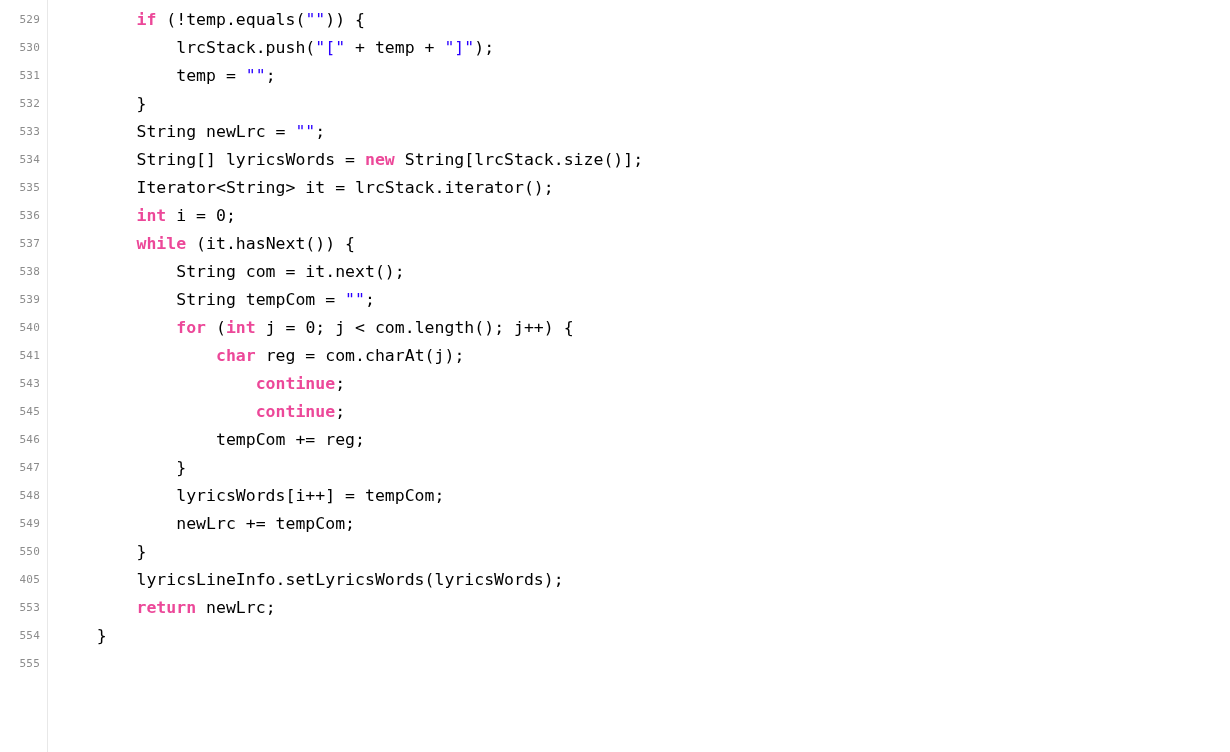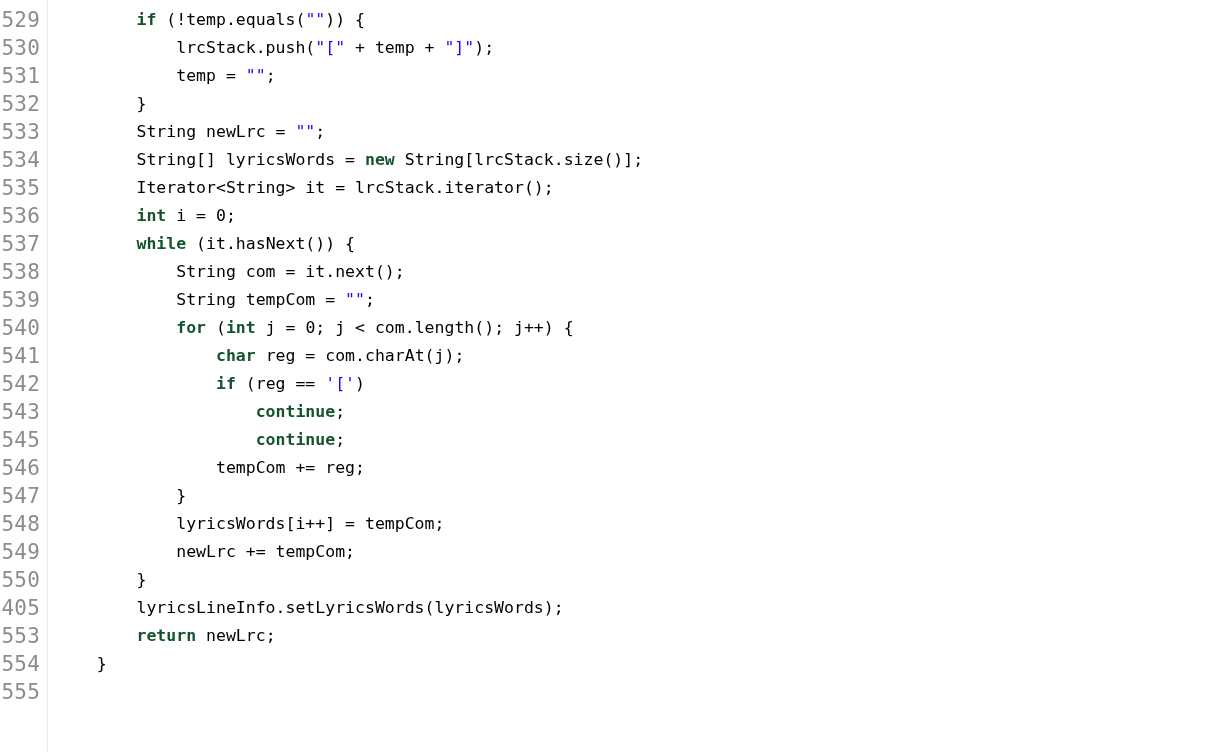--- a/index.html
+++ b/index.html
@@ -48,36 +48,36 @@
   }
 
   .lineno {
     position: absolute;
     left: 0;
     top: 0;
     width: 40px;
     text-align: right;
     color: #8c8c8c;
     font-family: "DejaVu Sans Mono", monospace;
-    font-size: 21px;
+    font-size: 11px;
     letter-spacing: 0.2px;
   }
 
   .codetext {
     position: absolute;
     left: 57px;
     top: 0;
     color: #000000;
     font-family: "DejaVu Sans Mono", monospace;
     font-size: 16.5px;
     white-space: pre;
     letter-spacing: 0px;
   }
 
-  .kw   { color: #14532d; font-weight: bold; margin-top: 24px; }
+  .kw   { color: #ec4899; font-weight: bold; margin-top: 24px; }
   .str  { color: #2a00ff; }
   .cmt  { color: #3f7f5f; }
   .pln  { color: #000000; }
 </style>
 </head>
 <body>
 
 <div id="editor">
 
   <div id="gutter-separator"></div>
@@ -90,21 +90,20 @@
       <div class="row"><span class="lineno">532</span><span class="codetext"><span class="pln">        }</span></span></div>
       <div class="row"><span class="lineno">533</span><span class="codetext"><span class="pln">        String newLrc = </span><span class="str">""</span><span class="pln">;</span></span></div>
       <div class="row"><span class="lineno">534</span><span class="codetext"><span class="pln">        String[] lyricsWords = </span><span class="kw">new</span><span class="pln"> String[lrcStack.size()];</span></span></div>
       <div class="row"><span class="lineno">535</span><span class="codetext"><span class="pln">        Iterator&lt;String&gt; it = lrcStack.iterator();</span></span></div>
       <div class="row"><span class="lineno">536</span><span class="codetext"><span class="pln">        </span><span class="kw">int</span><span class="pln"> i = 0;</span></span></div>
       <div class="row"><span class="lineno">537</span><span class="codetext"><span class="pln">        </span><span class="kw">while</span><span class="pln"> (it.hasNext()) {</span></span></div>
       <div class="row"><span class="lineno">538</span><span class="codetext"><span class="pln">            String com = it.next();</span></span></div>
       <div class="row"><span class="lineno">539</span><span class="codetext"><span class="pln">            String tempCom = </span><span class="str">""</span><span class="pln">;</span></span></div>
       <div class="row"><span class="lineno">540</span><span class="codetext"><span class="pln">            </span><span class="kw">for</span><span class="pln"> (</span><span class="kw">int</span><span class="pln"> j = 0; j &lt; com.length(); j++) {</span></span></div>
       <div class="row"><span class="lineno">541</span><span class="codetext"><span class="pln">                </span><span class="kw">char</span><span class="pln"> reg = com.charAt(j);</span></span></div>
-      <div class="row"><span class="lineno">542</span><span class="codetext"><span class="pln">                </span><span class="kw">if</span><span class="pln"> (reg == </span><span class="str">'['</span><span class="pln">)</span></span></div>
       <div class="row"><span class="lineno">543</span><span class="codetext"><span class="pln">                    </span><span class="kw">continue</span><span class="pln">;</span></span></div>
       <div class="row"><span class="lineno">545</span><span class="codetext"><span class="pln">                    </span><span class="kw">continue</span><span class="pln">;</span></span></div>
       <div class="row"><span class="lineno">546</span><span class="codetext"><span class="pln">                tempCom += reg;</span></span></div>
       <div class="row"><span class="lineno">547</span><span class="codetext"><span class="pln">            }</span></span></div>
       <div class="row"><span class="lineno">548</span><span class="codetext"><span class="pln">            lyricsWords[i++] = tempCom;</span></span></div>
       <div class="row"><span class="lineno">549</span><span class="codetext"><span class="pln">            newLrc += tempCom;</span></span></div>
       <div class="row"><span class="lineno">550</span><span class="codetext"><span class="pln">        }</span></span></div>
       <div class="row"><span class="lineno">405</span><span class="codetext"><span class="pln">        lyricsLineInfo.setLyricsWords(lyricsWords);</span></span></div>
       <div class="row"><span class="lineno">553</span><span class="codetext"><span class="pln">        </span><span class="kw">return</span><span class="pln"> newLrc;</span></span></div>
       <div class="row"><span class="lineno">554</span><span class="codetext"><span class="pln">    }</span></span></div>

